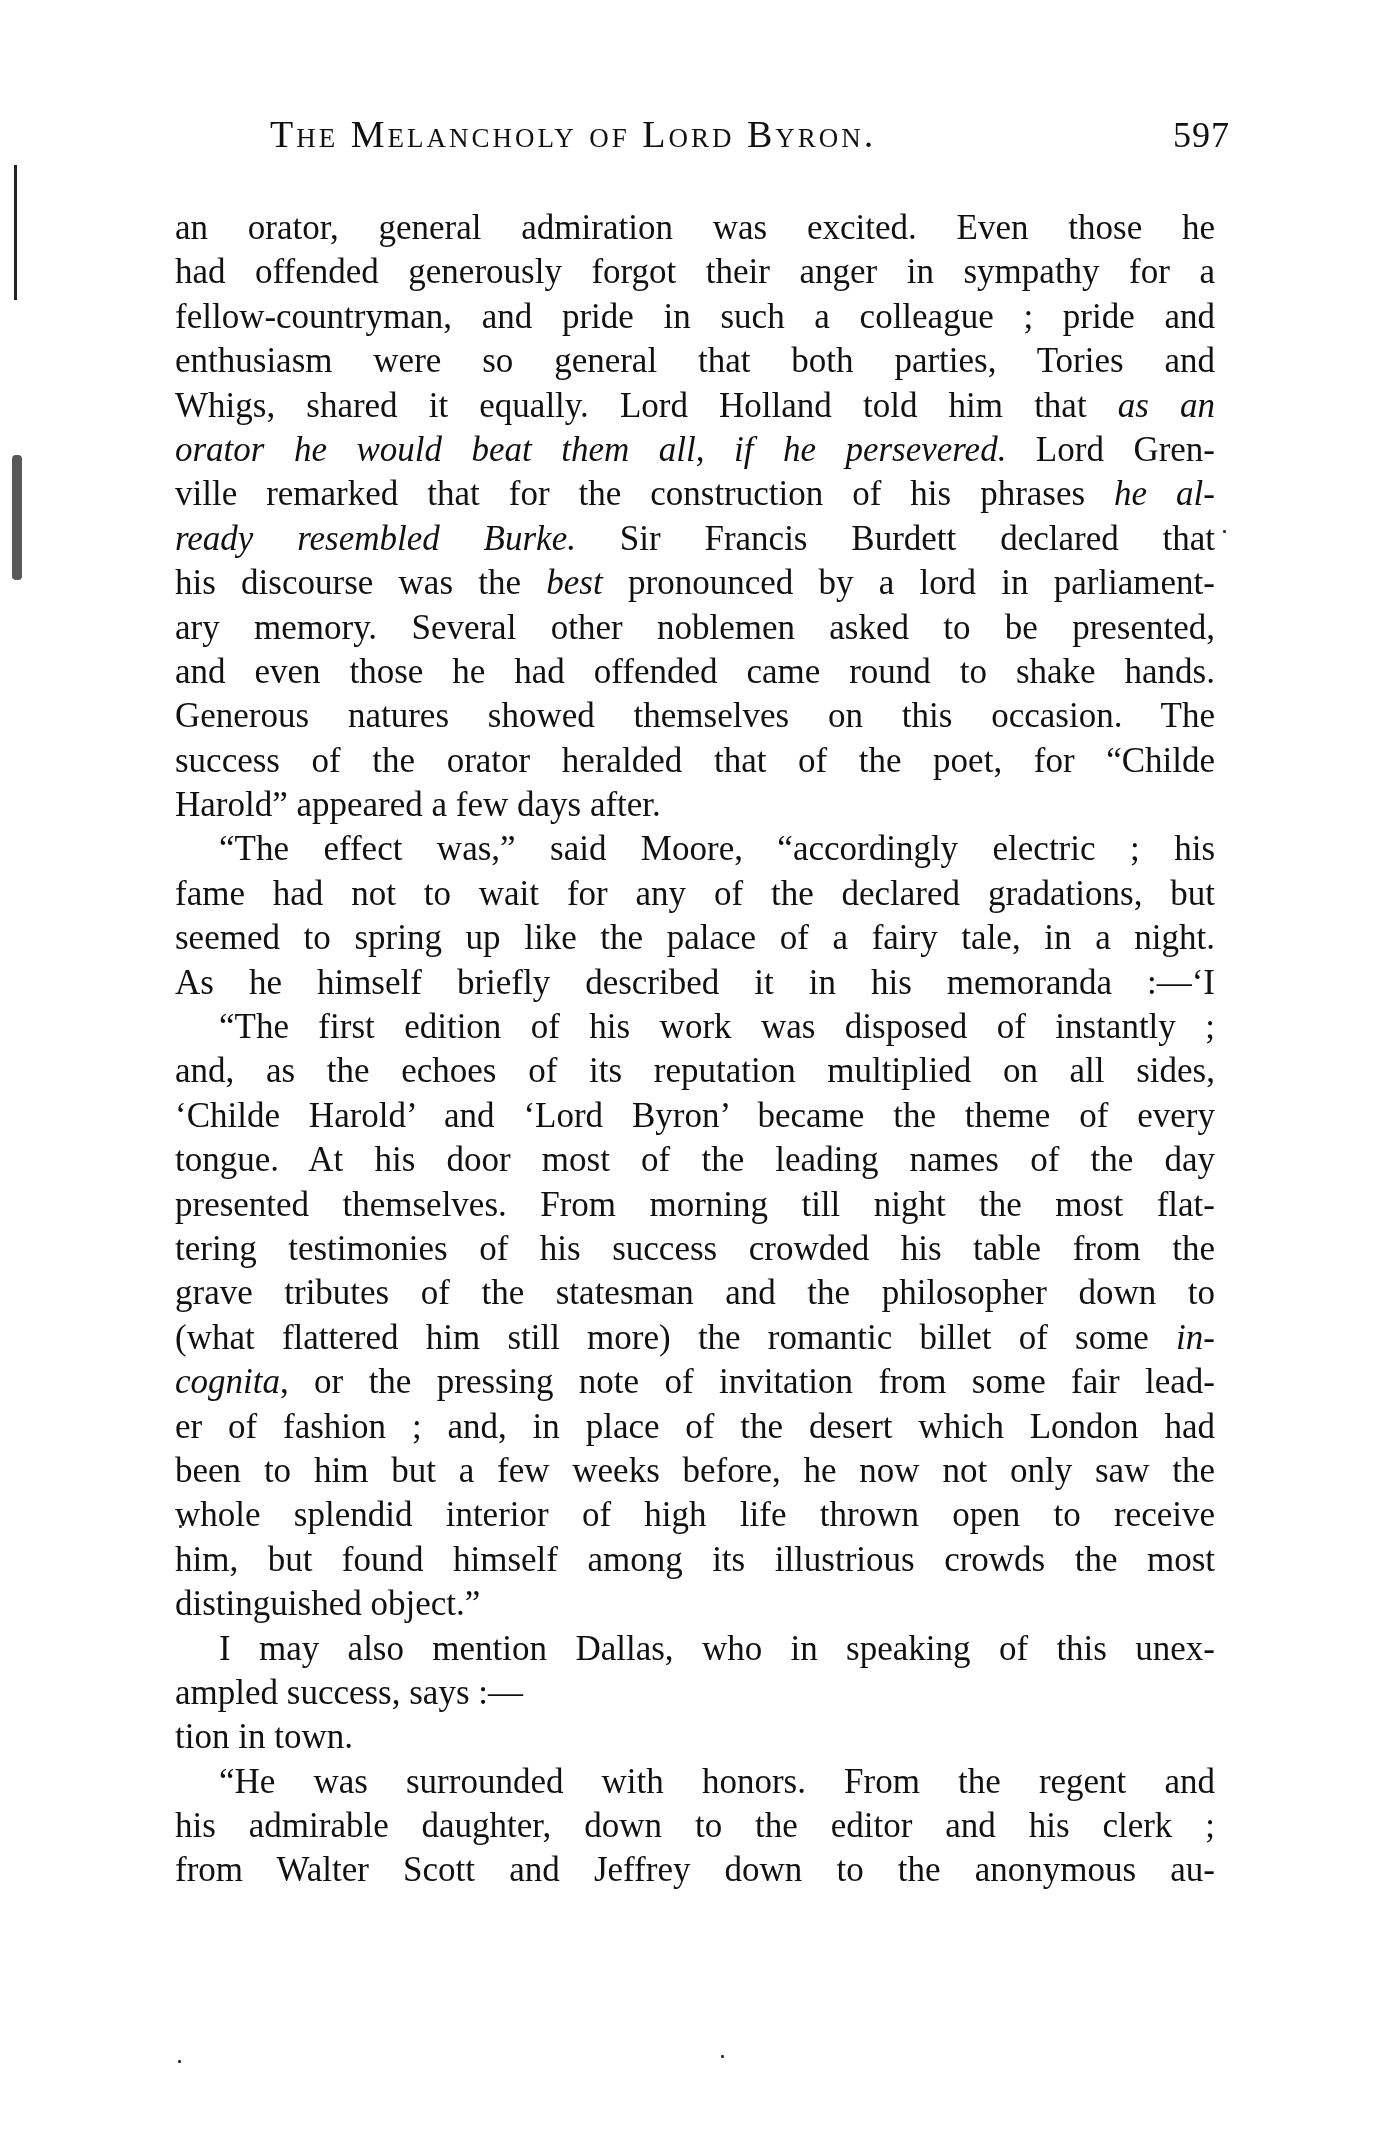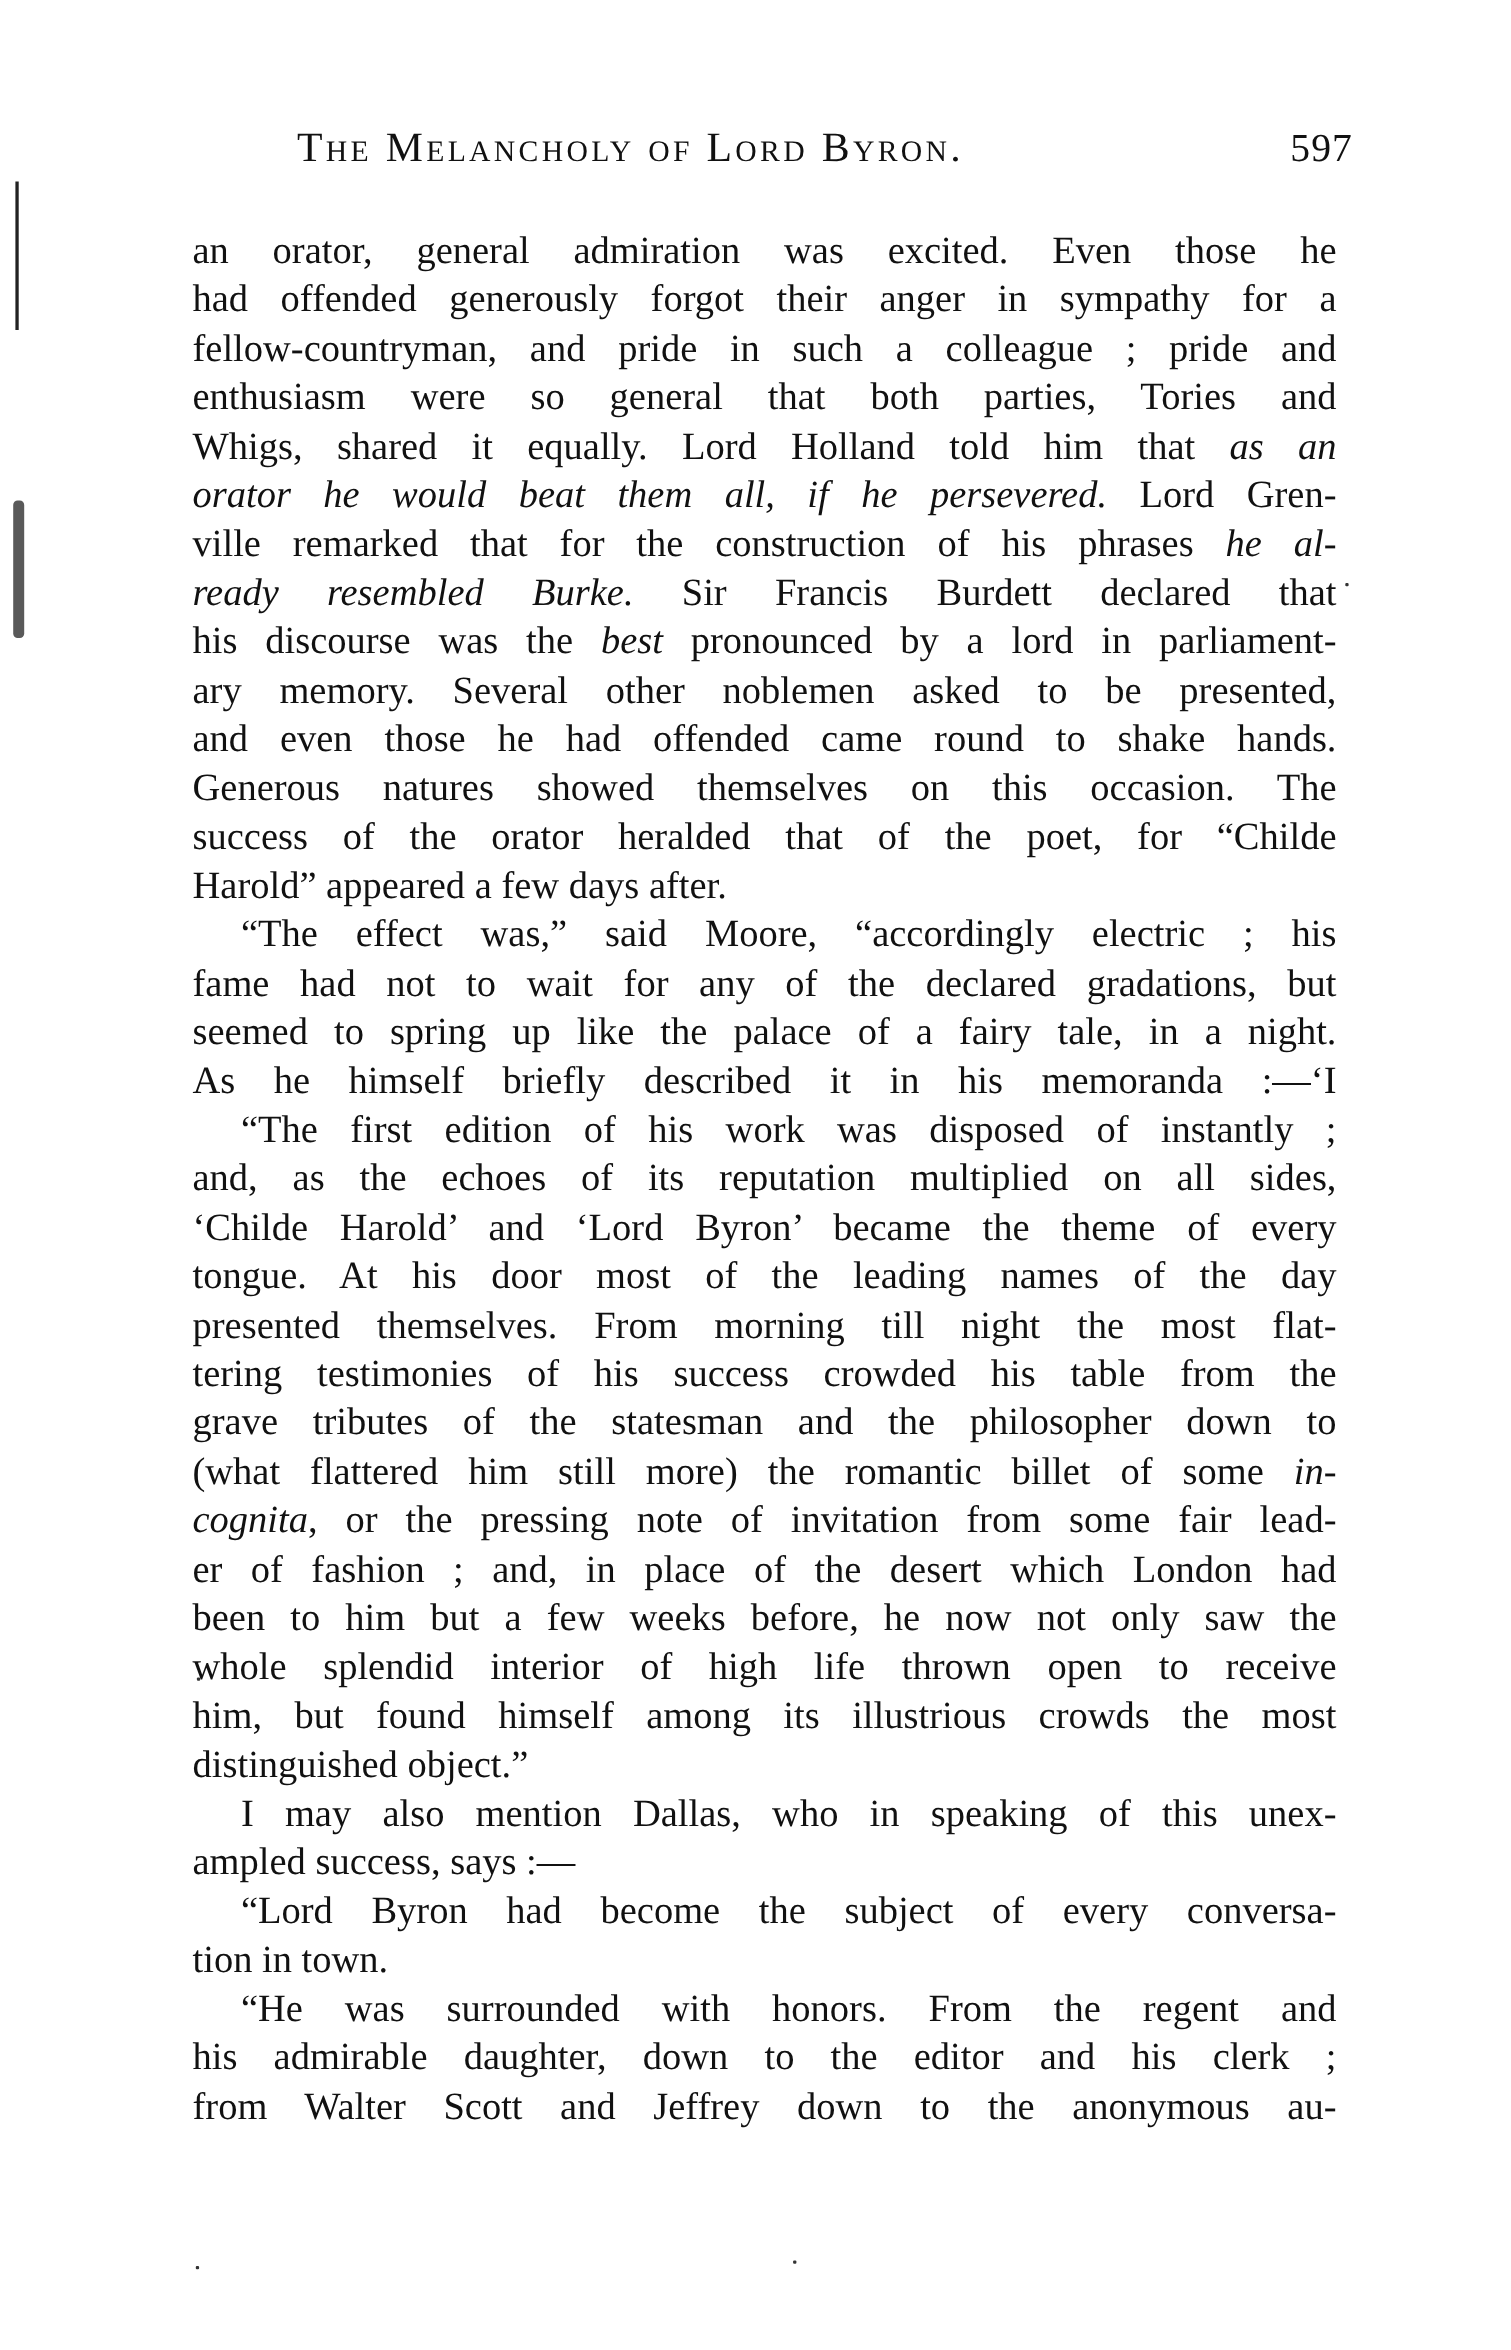--- a/index.html
+++ b/index.html
@@ -56,21 +56,20 @@
       <span class="line"><span>grave tributes of the statesman and the philosopher down to</span></span>
       <span class="line"><span>(what flattered him still more) the romantic billet of some </span><em>in-</em></span>
       <span class="line"><em>cognita</em><span>, or the pressing note of invitation from some fair lead-</span></span>
       <span class="line"><span>er of fashion ; and, in place of the desert which London had</span></span>
       <span class="line"><span>been to him but a few weeks before, he now not only saw the</span></span>
       <span class="line"><span>whole splendid interior of high life thrown open to receive</span></span>
       <span class="line"><span>him, but found himself among its illustrious crowds the most</span></span>
       <span class="line last"><span>distinguished object.”</span></span>
       <span class="line indent"><span>I may also mention Dallas, who in speaking of this unex-</span></span>
       <span class="line last"><span>ampled success, says :—</span></span>
-      <span class="line indent"><span>“Lord Byron had become the subject of every conversa-</span></span>
       <span class="line last"><span>tion in town.</span></span>
       <span class="line indent"><span>“He was surrounded with honors.  From the regent and</span></span>
       <span class="line"><span>his admirable daughter, down to the editor and his clerk ;</span></span>
       <span class="line"><span>from Walter Scott and Jeffrey down to the anonymous au-</span></span>
     </div>
 
   <div class="margin-mark" style="left:14px;top:165px;width:3px;height:135px;"></div>
   <div class="margin-mark" style="left:12px;top:455px;width:10px;height:125px;opacity:0.75;border-radius:4px;"></div>
   <div class="speck" style="left:178px;top:2060px;"></div>
   <div class="speck" style="left:721px;top:2055px;"></div>

